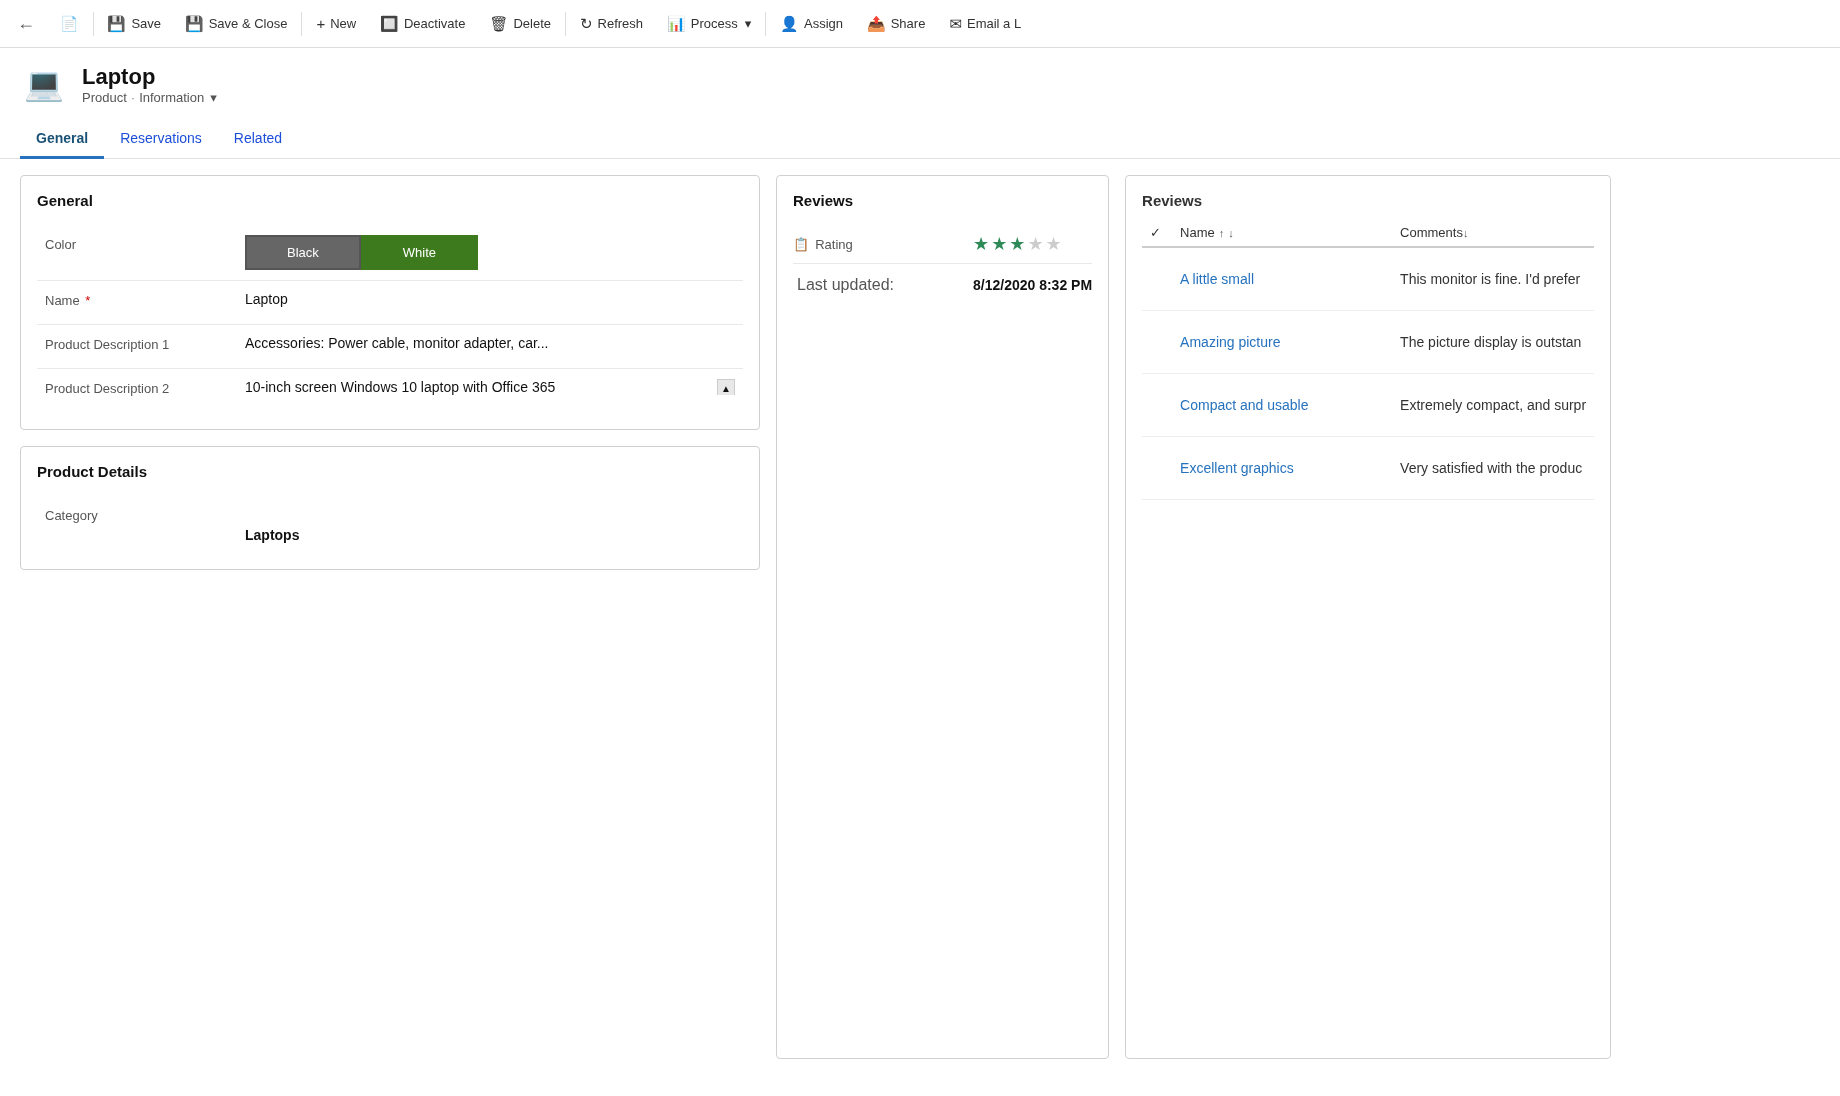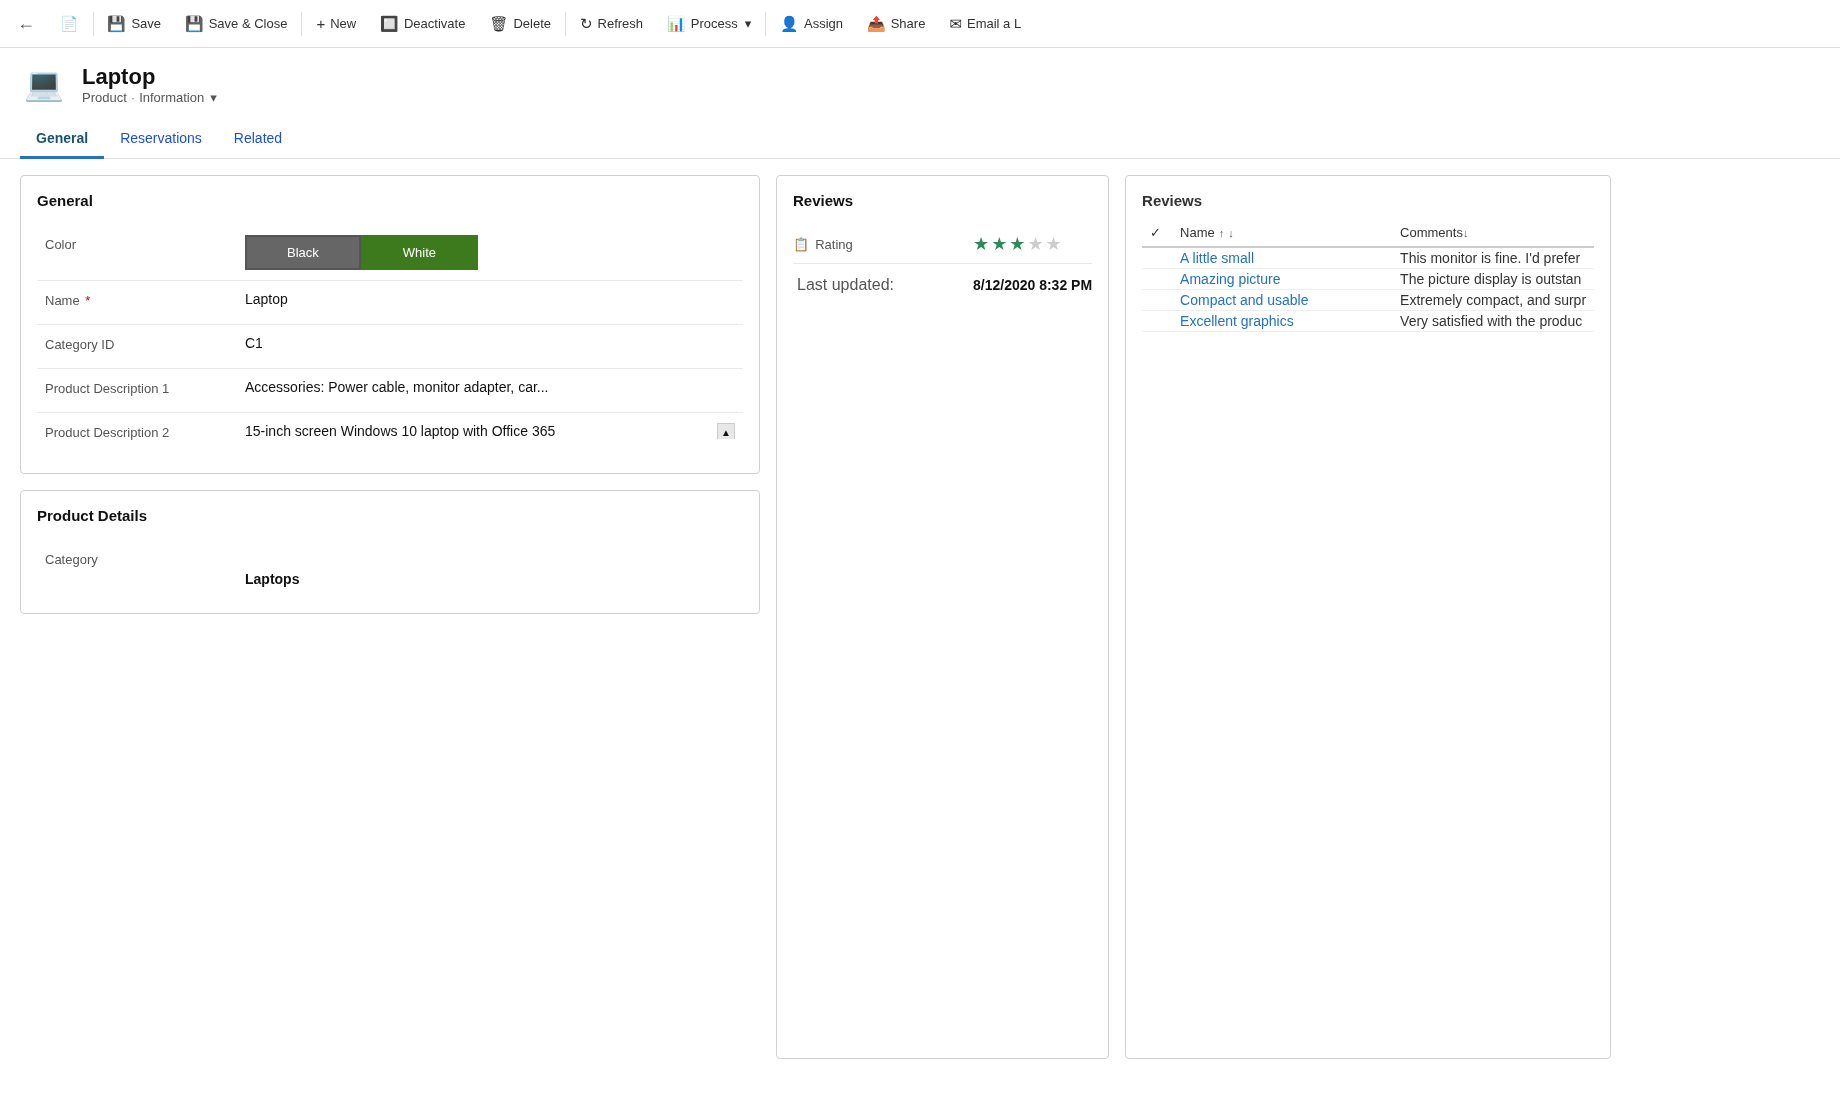--- a/index.html
+++ b/index.html
@@ -223,21 +223,21 @@
       font-size: 13px;
       color: #333;
     }
     .table-check { width: 30px; }
     .table-col-name { flex: 0 0 220px; display: flex; align-items: center; gap: 4px; }
     .table-col-comments { flex: 1; display: flex; align-items: center; }
     .sort-icon { color: #555; font-size: 11px; cursor: pointer; }
     .table-row-item {
       display: flex;
       align-items: center;
-      padding: 2px 8px;
+      padding: 23px 8px;
       border-bottom: 1px solid #eee;
       justify-content: flex-end;
     }
     .review-name {
       flex: 0 0 220px;
       color: #2672be;
       cursor: pointer;
       font-size: 14px;
     }
     .review-comment {
@@ -349,35 +349,31 @@
       </div>
 
       <div class="form-row">
         <div class="form-label">
           <span>Name</span>
           <span class="form-required"> *</span>
         </div>
         <div class="form-value">Laptop</div>
       </div>
 
-      <div class="form-row">
-        <div class="form-label">Category ID</div>
-        <div class="form-value">C1</div>
-      </div>
 
       <div class="form-row">
         <div class="form-label">Product Description 1</div>
         <div class="form-value">Accessories: Power cable, monitor adapter, car...</div>
       </div>
 
       <div class="form-row">
         <div class="form-label">Product Description 2</div>
         <div class="form-value">
           <div class="desc-container">
-            <span>15-inch screen Windows 10 laptop with Office 365</span>
+            <span>10-inch screen Windows 10 laptop with Office 365</span>
             <div class="scroll-arrows">
               <div class="scroll-arrow">▲</div>
 
             </div>
           </div>
         </div>
       </div>
     </div>
 
     <div class="card">

